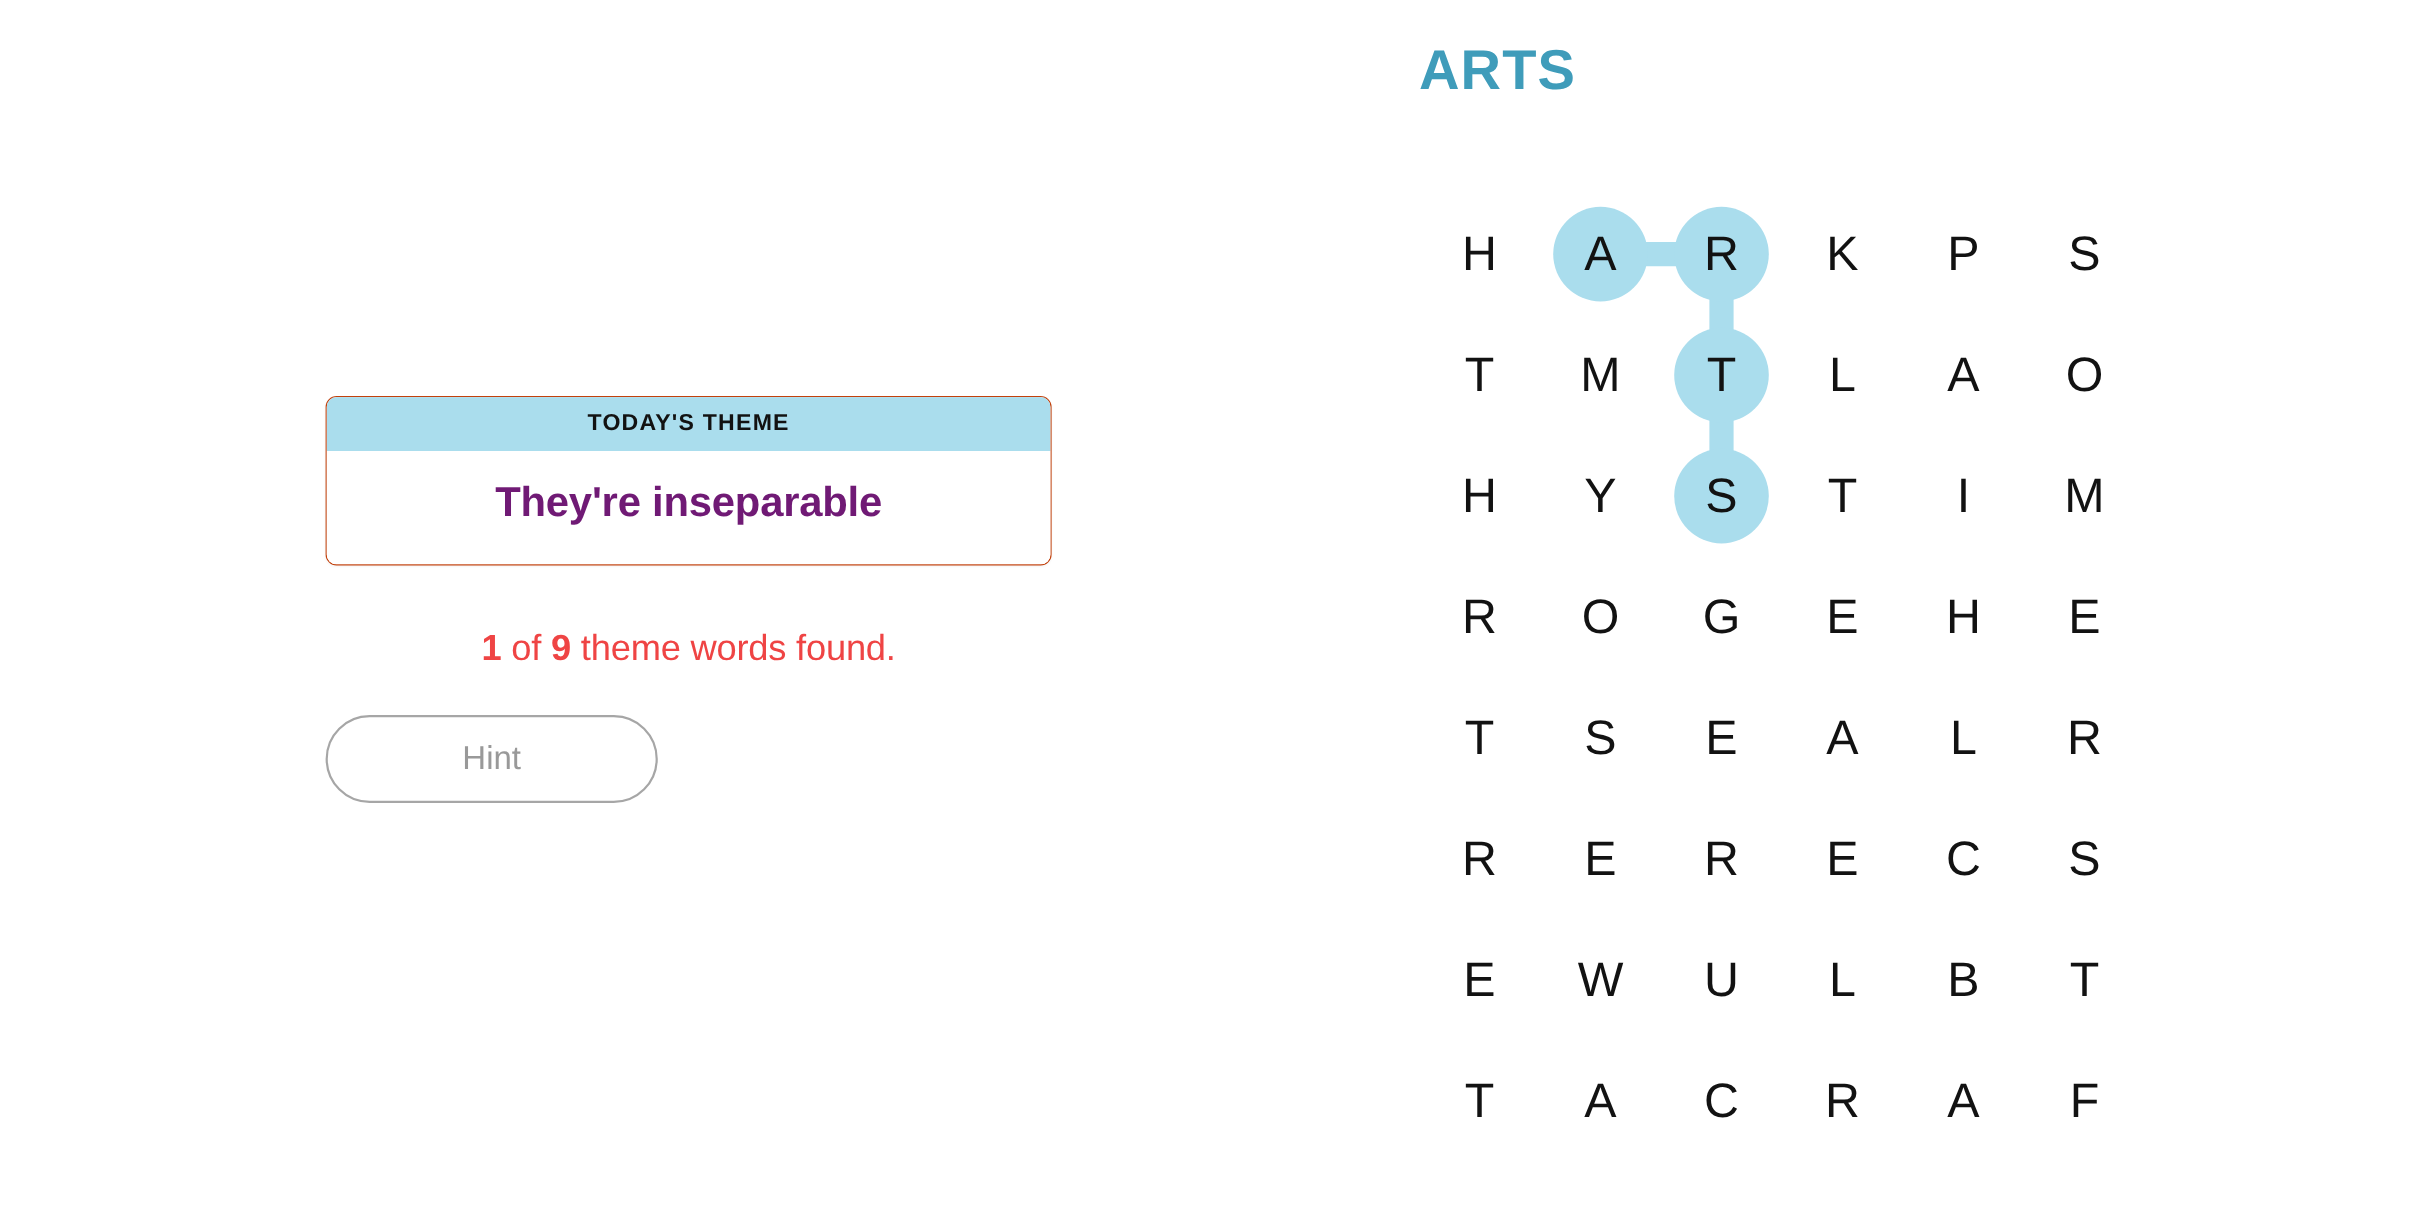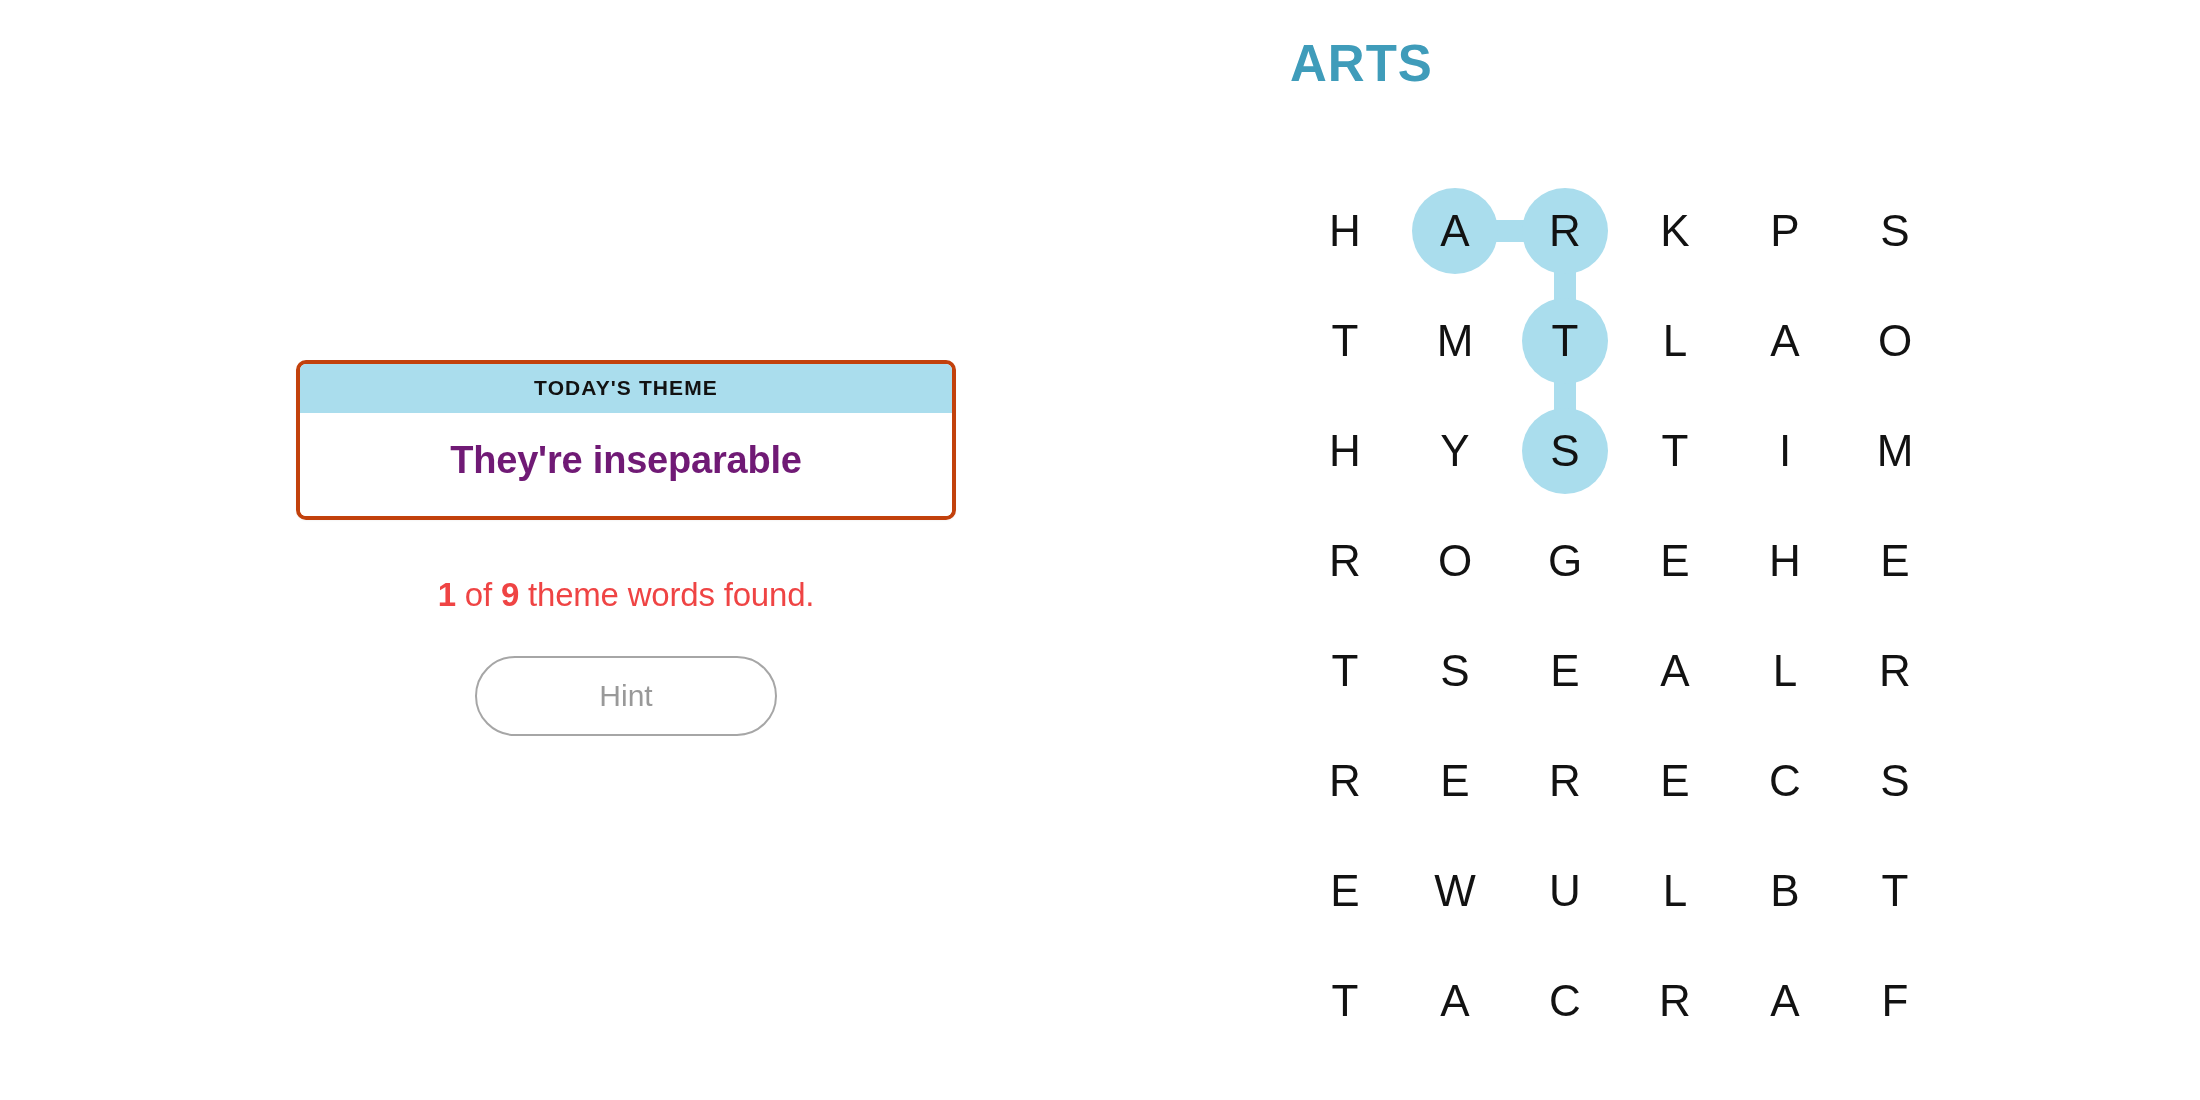--- a/index.html
+++ b/index.html
@@ -37,21 +37,21 @@
   
   .left-panel {
     position: absolute;
     left: 296px;
     top: 360px;
     width: 660px;
   }
 
   .theme-card {
     width: 660px;
-    border: 4px solid #c2410c;
+    border: 1px solid #c2410c;
     border-radius: 10px;
     overflow: hidden;
     background: #ffffff;
     box-shadow: 0 1px 2px rgba(0,0,0,0.04);
   }
 
   .theme-card-header {
     background: #aadded;
     padding: 12px 0 13px 0;
     text-align: center;
@@ -82,21 +82,21 @@
     text-align: center;
     font-size: 33px;
     color: #ef4444;
     letter-spacing: -0.2px;
   }
   .progress-line b { font-weight: 700; }
 
   .hint-row {
     margin-top: 42px;
     display: flex;
-    justify-content: center;
+    justify-content: flex-start;
   }
 
   .hint-button {
     width: 302px;
     height: 80px;
     border-radius: 40px;
     border: 2px solid #a6a6a6;
     background: #ffffff;
     color: #999999;
     font-size: 30px;

